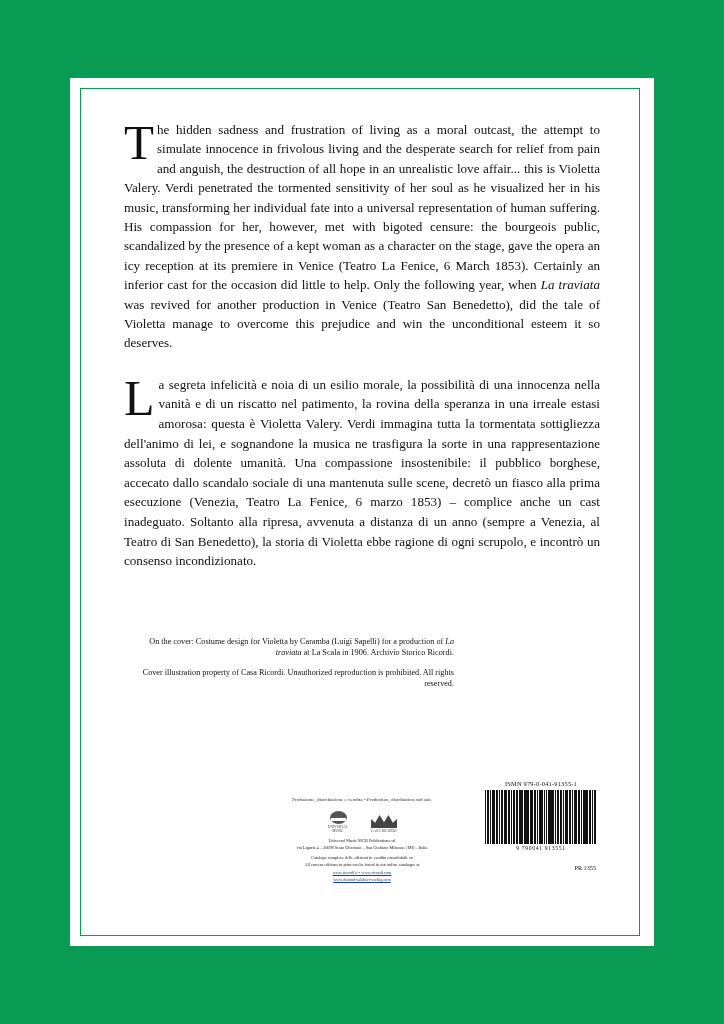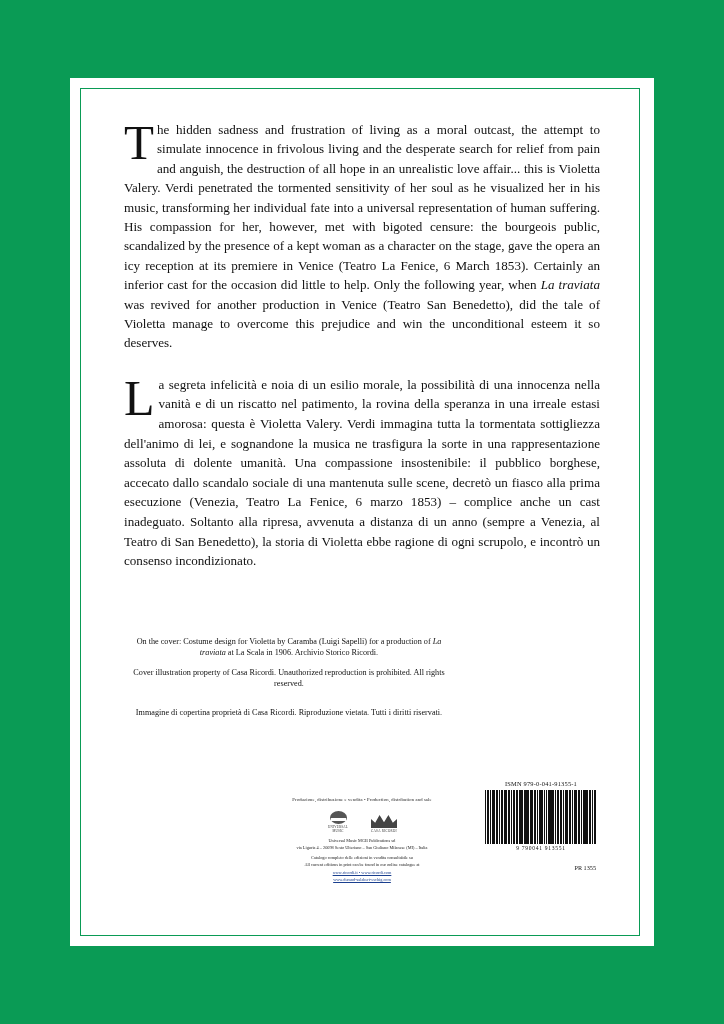--- a/index.html
+++ b/index.html
@@ -87,24 +87,24 @@
     position: absolute;
     left: 0;
     top: 516px;
     width: 330px;
   }
   .credit-p {
     font-size: 8.2px;
     line-height: 11px;
     color: #111;
     margin: 0 0 9px 0;
-    text-align: center;
+    text-align: right;
   }
   .credit-gap {
-    margin-bottom: 18px;
+    margin-bottom: 8px;
   }
 
   
   .imprint {
     position: absolute;
     left: 88px;
     top: 676px;
     width: 300px;
     text-align: center;
   }
@@ -239,21 +239,20 @@
 
   <div class="content">
 
     <p class="para para-en"><span class="dropcap">T</span><span>he hidden sadness and frustration of living as a moral outcast, the attempt to simulate innocence in frivolous living and the desperate search for relief from pain and anguish, the destruction of all hope in an unrealistic love affair... this is Violetta Valery. Verdi penetrated the tormented sensitivity of her soul as he visualized her in his music, transforming her individual fate into a universal representation of human suffering. His compassion for her, however, met with bigoted censure: the bourgeois public, scandalized by the presence of a kept woman as a character on the stage, gave the opera an icy reception at its premiere in Venice (Teatro La Fenice, 6 March 1853). Certainly an inferior cast for the occasion did little to help. Only the following year, when </span><em>La traviata</em><span> was revived for another production in Venice (Teatro San Benedetto), did the tale of Violetta manage to overcome this prejudice and win the unconditional esteem it so deserves.</span></p>
 
     <p class="para para-it"><span class="dropcap-it">L</span><span>a segreta infelicità e noia di un esilio morale, la possibilità di una innocenza nella vanità e di un riscatto nel patimento, la rovina della speranza in una irreale estasi amorosa: questa è Violetta Valery. Verdi immagina tutta la tormentata sottigliezza dell'animo di lei, e sognandone la musica ne trasfigura la sorte in una rappresentazione assoluta di dolente umanità. Una compassione insostenibile: il pubblico borghese, accecato dallo scandalo sociale di una mantenuta sulle scene, decretò un fiasco alla prima esecuzione (Venezia, Teatro La Fenice, 6 marzo 1853) – complice anche un cast inadeguato. Soltanto alla ripresa, avvenuta a distanza di un anno (sempre a Venezia, al Teatro di San Benedetto), la storia di Violetta ebbe ragione di ogni scrupolo, e incontrò un consenso incondizionato.</span></p>
 
     <div class="credits">
       <p class="credit-p"><span>On the cover: Costume design for Violetta by Caramba (Luigi Sapelli) for a production of </span><em>La traviata</em><span> at La Scala in 1906. Archivio Storico Ricordi.</span></p>
       <p class="credit-p credit-gap">Cover illustration property of Casa Ricordi. Unauthorized reproduction is prohibited. All rights reserved.</p>
-      <p class="credit-p">Immagine di copertina proprietà di Casa Ricordi. Riproduzione vietata. Tutti i diritti riservati.</p>
     </div>
 
     <div class="imprint">
       <p class="imprint-line">Produzione, distribuzione e vendita • Production, distribution and sale</p>
       <div class="logos">
         <div class="logo-universal">
           <div class="logo-globe"></div>
           <div class="logo-cap">UNIVERSAL MUSIC</div>
         </div>
         <div class="logo-ricordi">

